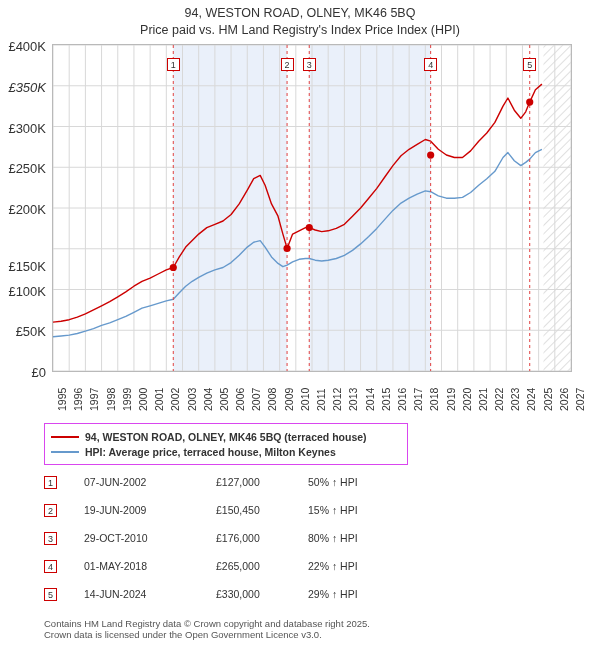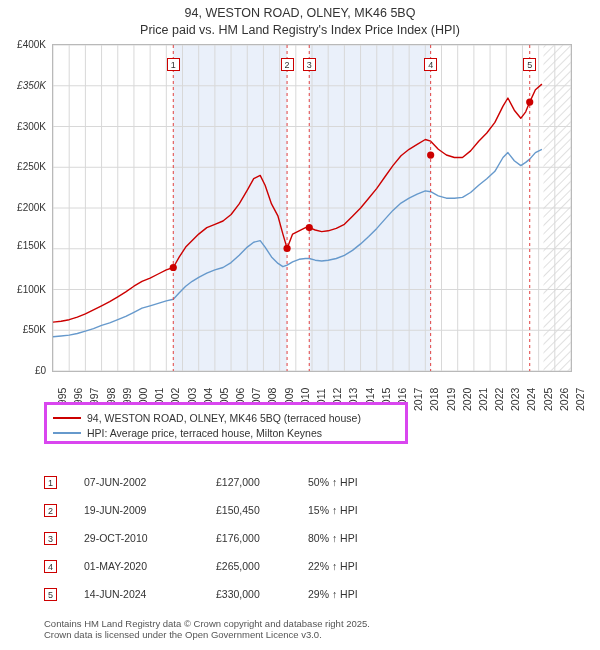--- a/index.html
+++ b/index.html
@@ -59,21 +59,21 @@
     left: 0;
     top: 44px;
     width: 600px;
     height: 330px;
   }
   .ylabels span {
     position: absolute;
     left: 0;
     width: 46px;
     text-align: right;
-    font-size: 10px;
+    font-size: 13px;
     color: #333333;
   }
   .xlabels {
     position: absolute;
     left: 52px;
     top: 375px;
     width: 520px;
     height: 40px;
   }
   .xlabels span {
@@ -93,27 +93,28 @@
     color: #333333;
     font-size: 9px;
     line-height: 13px;
     text-align: center;
     box-sizing: border-box;
   }
   
   .legend {
     position: absolute;
     left: 44px;
-    top: 402px;
+    top: 423px;
     width: 364px;
     height: 42px;
-    border: 3px solid #d946ef;
+    border: 1px solid #d946ef;
     background: #ffffff;
     box-sizing: border-box;
     padding: 5px 6px;
+    font-weight: bold;
   }
   .legend-row {
     display: flex;
     align-items: center;
     height: 15px;
     font-size: 10.5px;
     color: #333333;
   }
   .legend-swatch {
     width: 28px;
@@ -182,21 +183,21 @@
 
   <div class="title">
     <div>94, WESTON ROAD, OLNEY, MK46 5BQ</div>
     <div>Price paid vs. HM Land Registry's Index Price Index (HPI)</div>
   </div>
 
   <div class="ylabels" id="ylabels">
       <span style="top: 321px;">£0</span>
       <span style="top: 280.25px;">£50K</span>
       <span style="top: 239.5px;">£100K</span>
-      <span style="top: 196px;">£150K</span>
+      <span style="top: 215px;">£150K</span>
       <span style="top: 158px;">£200K</span>
       <span style="top: 117.25px;">£250K</span>
       <span style="top: 76.5px;">£300K</span>
       <span style="top: 35.75px; font-style: italic;">£350K</span>
       <span style="top: -5px;">£400K</span>
     </div>
 
   <div class="chart-area">
     <div class="plot">
       <svg id="chart-svg" width="518" height="326" viewBox="0 0 518 326">
@@ -345,21 +346,21 @@
         <div class="sale-hpi">15% ↑ HPI</div>
       </div>
       <div class="sale-row">
         <div class="sale-num">3</div>
         <div class="sale-date">29-OCT-2010</div>
         <div class="sale-price">£176,000</div>
         <div class="sale-hpi">80% ↑ HPI</div>
       </div>
       <div class="sale-row">
         <div class="sale-num">4</div>
-        <div class="sale-date">01-MAY-2020</div>
+        <div class="sale-date">01-MAY-2018</div>
         <div class="sale-price">£265,000</div>
         <div class="sale-hpi">22% ↑ HPI</div>
       </div>
       <div class="sale-row">
         <div class="sale-num">5</div>
         <div class="sale-date">14-JUN-2024</div>
         <div class="sale-price">£330,000</div>
         <div class="sale-hpi">29% ↑ HPI</div>
       </div>
     </div>

